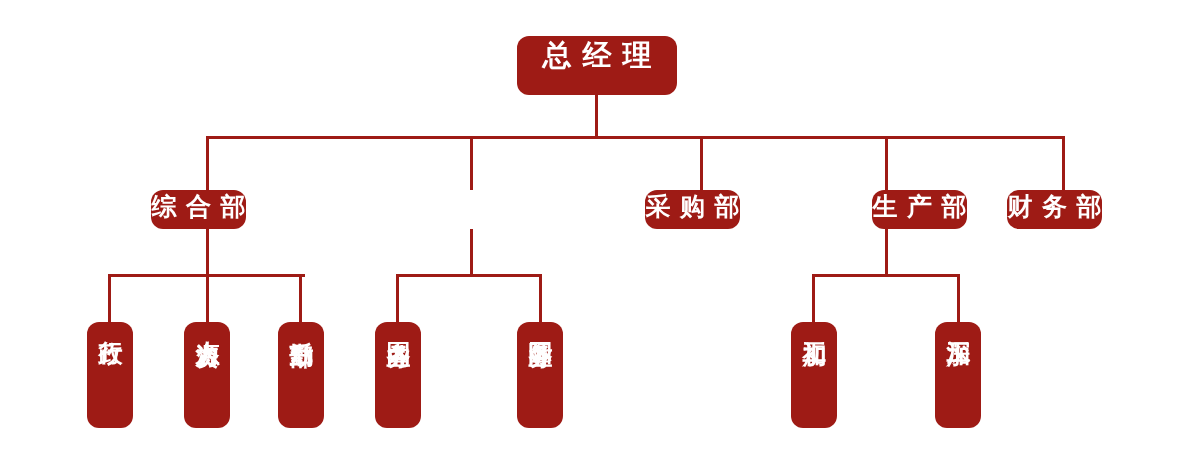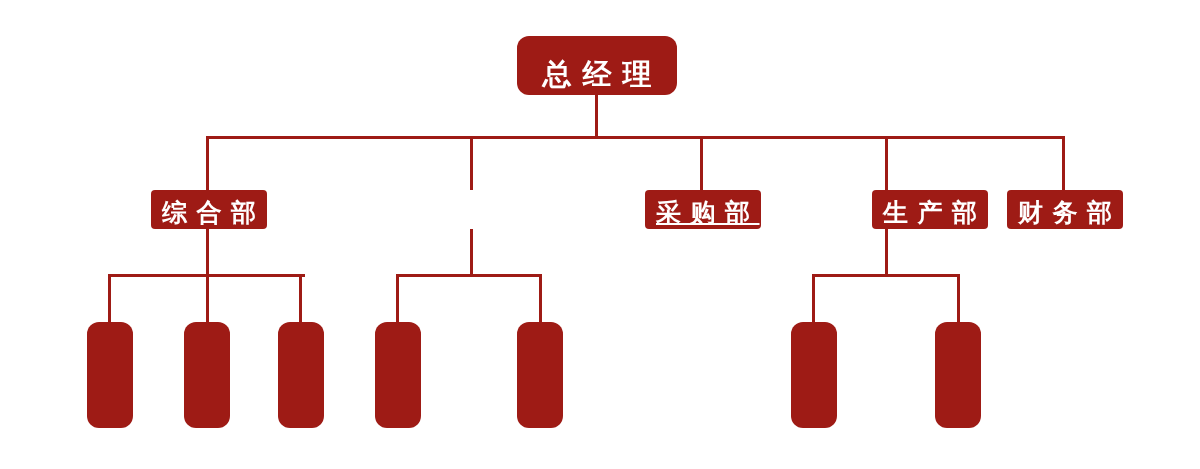--- a/index.html
+++ b/index.html
@@ -13,38 +13,38 @@
     height: 469px;
     background: var(--background, #ffffff);
     overflow: hidden;
     font-family: "Liberation Serif", "DejaVu Serif", serif;
   }
   .node {
     position: absolute;
     background: var(--node-fill, #9e1b15);
     color: var(--node-text, #ffffff);
     display: flex;
-    align-items: flex-end;
+    align-items: flex-start;
     justify-content: center;
     font-weight: bold;
     box-sizing: border-box;
   }
   .node .label {
     display: block;
   }
   .l1 {
     left: 517px; top: 36px;
     width: 160px; height: 59px;
     border-radius: 12px;
     font-size: 29px;
   }
   .l2 {
     top: 190px;
-    width: 116px; height: 39px;
-    border-radius: 4px;
+    width: 95px; height: 39px;
+    border-radius: 12px;
     font-size: 25px;
   }
   .l1 .label, .l2 .label {
     letter-spacing: 0.38em;
     text-indent: 0.38em;
     white-space: nowrap;
   }
   .l3 {
     top: 322px;
     width: 46px; height: 106px;
@@ -91,21 +91,21 @@
   <div class="line" style="left:812px; top:274px; width:3px; height:48px;"></div>
   <div class="line" style="left:957px; top:274px; width:3px; height:48px;"></div>
 
   <div class="node l1">
     <span class="label">总经理</span>
   </div>
 
   <div class="node l2" style="left:151px;">
     <span class="label">综合部</span>
   </div>
-  <div class="node l2" style="left:645px;text-decoration:underline;">
+  <div class="node l2" style="left:645px;">
     <span class="label">采购部</span>
   </div>
   <div class="node l2" style="left:872px;">
     <span class="label">生产部</span>
   </div>
   <div class="node l2" style="left:1007px;">
     <span class="label">财务部</span>
   </div>
 
   <div class="node l3" style="left:87px;">

